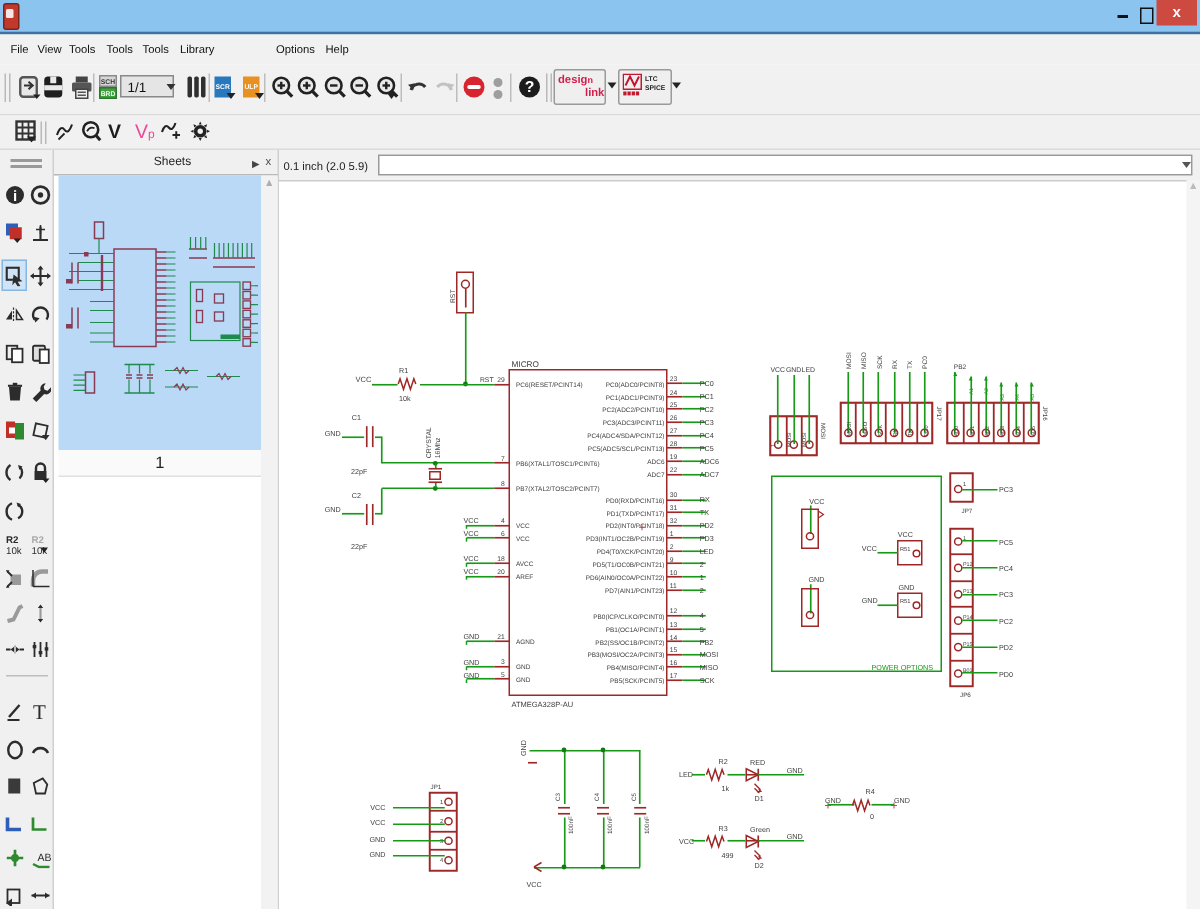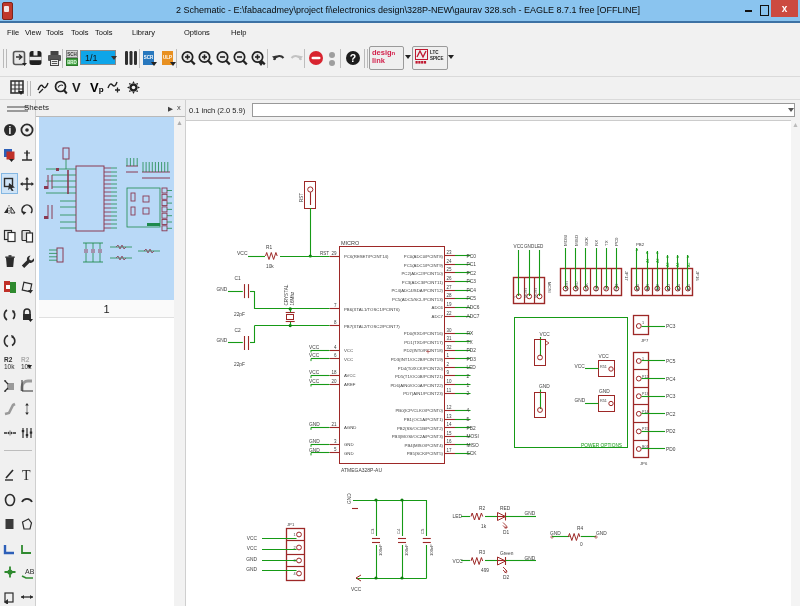--- a/index.html
+++ b/index.html
@@ -6,34 +6,33 @@
 .abs{position:absolute;}
 .ic{position:absolute;}
 svg{display:block;}
 </style></head><body>
 <div id="win">
 <div class="abs" style="left:0;top:0;width:800px;height:21px;background:#8ac4ef;"></div>
 <div class="abs" style="left:0;top:21px;width:800px;height:2px;background:#3d72a4;"></div>
 <div class="abs" style="left:2px;top:2px;width:9px;height:16px;background:#c0392b;border-radius:2px;border:1px solid #7c241c;">
       <div style="position:absolute;left:1px;top:3px;width:5px;height:6px;background:#f3e6e4;border-radius:1px;"></div>
     </div>
-<div class="abs" style="left:30px;top:5px;width:756px;text-align:center;font-size:9px;color:#0b0b0b;">2 Schematic - E:\fabacadmey\project fi\electronics design\328P-NEW\gaurav 328.sch - EAGLE 8.7.1 free [OFFLINE]</div>
 <div class="abs" style="left:745px;top:10px;width:7px;height:2px;background:#111;"></div>
 <div class="abs" style="left:760px;top:5px;width:7px;height:9px;border:1.5px solid #111;background:#8ac4ef;"></div>
 <div class="abs" style="left:771px;top:0;width:27px;height:17px;background:#cc4a40;color:#fff;font-size:10px;text-align:center;line-height:17px;font-weight:bold;">x</div>
 <div class="abs" style="left:0;top:23px;width:800px;height:20px;background:#f1f1f1;"></div>
 <div class="abs" style="left:7px;top:28px;font-size:7.5px;color:#111;">File</div>
 <div class="abs" style="left:25px;top:28px;font-size:7.5px;color:#111;">View</div>
 <div class="abs" style="left:46px;top:28px;font-size:7.5px;color:#111;">Tools</div>
 <div class="abs" style="left:71px;top:28px;font-size:7.5px;color:#111;">Tools</div>
 <div class="abs" style="left:95px;top:28px;font-size:7.5px;color:#111;">Tools</div>
-<div class="abs" style="left:132px;top:28px;font-size:7.5px;color:#111;">Library</div>
+<div class="abs" style="left:120px;top:28px;font-size:7.5px;color:#111;">Library</div>
 <div class="abs" style="left:151px;top:28px;font-size:7.5px;color:#111;margin-top:16px;">Options</div>
 <div class="abs" style="left:184px;top:28px;font-size:7.5px;color:#111;">Options</div>
-<div class="abs" style="left:231px;top:28px;font-size:7.5px;color:#111;">Help</div>
+<div class="abs" style="left:217px;top:28px;font-size:7.5px;color:#111;">Help</div>
 <div class="abs" style="left:0;top:43px;width:800px;height:34px;background:#f1f1f1;border-bottom:1px solid #dadada;box-sizing:border-box;"></div>
 <div class="abs" style="left:3px;top:49px;width:1px;height:19px;background:#b9b9b9;"></div>
 <div class="abs" style="left:6px;top:49px;width:1px;height:19px;background:#b9b9b9;"></div>
 <svg class="ic" style="left:12px;top:50px" width="16" height="17" viewBox="0 0 16 17">
 <rect x="1.5" y="1.5" width="11" height="13" rx="2" fill="#e8e8e8" stroke="#555" stroke-width="1.6"></rect>
 <path d="M4 7 h5 m-2 -2.5 l2.8 2.5 l-2.8 2.5" stroke="#333" stroke-width="1.4" fill="none"></path>
 <path d="M10 13 l5 0 l-2.5 3 z" fill="#222"></path>
     </svg>
 <svg class="ic" style="left:28px;top:50px" width="15" height="16" viewBox="0 0 15 16">
 <rect x="1.5" y="1" width="12" height="14" rx="2.5" fill="#1f1f1f"></rect>
@@ -43,21 +42,21 @@
 <svg class="ic" style="left:47px;top:50px" width="15" height="16" viewBox="0 0 15 16">
 <rect x="3.5" y="1" width="8" height="4" fill="#444"></rect>
 <rect x="1" y="5" width="13" height="6" rx="1" fill="#555"></rect>
 <rect x="3.5" y="9.5" width="8" height="6" fill="#eee" stroke="#444" stroke-width="1"></rect>
 <rect x="4.8" y="11" width="5.4" height="1" fill="#555"></rect>
       <rect x="4.8" y="13" width="5.4" height="1" fill="#555"></rect>
     </svg>
 <div class="abs" style="left:62px;top:49px;width:1px;height:19px;background:#bdbdbd;"></div>
 <div class="abs" style="left:66px;top:50px;width:12px;height:8px;background:#d6d6d6;border:1px solid #8a8a8a;color:#333;font-size:4.5px;line-height:8px;text-align:center;font-weight:bold;box-sizing:border-box;">SCH</div>
 <div class="abs" style="left:66px;top:58px;width:12px;height:8px;background:#41a041;border:1px solid #2a7a2a;color:#eaffea;font-size:4.5px;line-height:8px;text-align:center;font-weight:bold;box-sizing:border-box;">BRD</div>
-<div class="abs" style="left:80px;top:50px;width:36px;height:15px;background:#0ea5e9;border:1px solid #8a8a8a;font-size:9px;color:#111;line-height:15px;padding-left:4px;box-sizing:border-box;">1/1</div>
+<div class="abs" style="left:80px;top:50px;width:36px;height:15px;background:#e5e5e5;border:1px solid #8a8a8a;font-size:9px;color:#111;line-height:15px;padding-left:4px;box-sizing:border-box;">1/1</div>
 <div class="abs" style="left:111px;top:56px;width:0;height:0;border-left:3.5px solid transparent;border-right:3.5px solid transparent;border-top:4.5px solid #333;"></div>
 <svg class="ic" style="left:124px;top:50px" width="14" height="16" viewBox="0 0 14 16">
 <rect x="1" y="1" width="3" height="14" rx="1.2" fill="#2f2f2f"></rect>
       <rect x="5.5" y="1" width="3" height="14" rx="1.2" fill="#2f2f2f"></rect>
       <rect x="10" y="1" width="3" height="14" rx="1.2" fill="#2f2f2f"></rect>
     </svg>
 <div class="abs" style="left:139px;top:49px;width:1px;height:19px;background:#bdbdbd;"></div>
 <div class="abs" style="left:143px;top:51px;width:11px;height:14px;background:#2878be;color:#fff;font-size:4.5px;line-height:14px;text-align:center;font-weight:bold;">SCR</div>
 <div class="abs" style="left:151px;top:62px;width:0;height:0;border-left:3px solid transparent;border-right:3px solid transparent;border-top:4px solid #222;"></div>
 <div class="abs" style="left:162px;top:51px;width:11px;height:14px;background:#e89020;color:#fff;font-size:4.5px;line-height:14px;text-align:center;font-weight:bold;">ULP</div>
@@ -109,21 +108,21 @@
 <div class="abs" style="left:329px;top:52px;width:6px;height:6px;border-radius:50%;background:#9e9e9e;"></div>
 <div class="abs" style="left:329px;top:60px;width:6px;height:6px;border-radius:50%;background:#9e9e9e;"></div>
 <div class="abs" style="left:340px;top:49px;width:1px;height:19px;background:#bdbdbd;"></div>
 <svg class="ic" style="left:345px;top:50px" width="16" height="16" viewBox="0 0 16 16">
 <circle cx="8" cy="8" r="7" fill="#1c1c1c"></circle>
       <text x="8" y="11.6" font-size="10.5" font-weight="bold" fill="#fff" text-anchor="middle" font-family="Liberation Sans">?</text>
     </svg>
 <div class="abs" style="left:364px;top:49px;width:1px;height:19px;background:#b9b9b9;"></div>
 <div class="abs" style="left:367px;top:49px;width:1px;height:19px;background:#b9b9b9;"></div>
 <div class="abs" style="left:369px;top:46px;width:33px;height:22px;background:#efefef;border:1px solid #9a9a9a;border-radius:2px;"></div>
-<div class="abs" style="left:372px;top:49px;font-size:7.5px;color:#d21f4a;font-weight:bold;line-height:7px;">desig<span style="font-size:6px">n</span><br><span style="margin-left:0">link</span></div>
+<div class="abs" style="left:372px;top:49px;font-size:7.5px;color:#d21f4a;font-weight:bold;line-height:7px;">desig<span style="font-size:6px">n</span><br><span style="margin-left:18px">link</span></div>
 <div class="abs" style="left:405px;top:55px;width:0;height:0;border-left:3.5px solid transparent;border-right:3.5px solid transparent;border-top:4.5px solid #222;"></div>
 <div class="abs" style="left:412px;top:46px;width:34px;height:22px;background:#efefef;border:1px solid #9a9a9a;border-radius:2px;"></div>
 <svg class="ic" style="left:415px;top:49px" width="13" height="16" viewBox="0 0 13 16">
 <rect x="0.5" y="0.5" width="12" height="10" fill="none" stroke="#c01830" stroke-width="1"></rect>
 <path d="M2 8 l3-6 l3 6 l3-6" stroke="#c01830" stroke-width="1.3" fill="none"></path>
 <rect x="0.5" y="12" width="2.2" height="2.6" fill="#c01830"></rect>
       <rect x="3.3" y="12" width="2.2" height="2.6" fill="#c01830"></rect>
       <rect x="6.1" y="12" width="2.2" height="2.6" fill="#c01830"></rect>
       <rect x="8.9" y="12" width="2.2" height="2.6" fill="#c01830"></rect>
     </svg>
@@ -140,21 +139,21 @@
 <svg class="ic" style="left:37px;top:81px" width="13" height="13" viewBox="0 0 13 13">
 <path d="M1 9 q2.5 -7 5 -3.5 t5 -3.5" stroke="#222" stroke-width="1.4" fill="none"></path>
 <path d="M2 12 l4 -4" stroke="#222" stroke-width="1.2"></path>
     </svg>
 <svg class="ic" style="left:54px;top:80px" width="14" height="15" viewBox="0 0 14 15">
 <circle cx="6.5" cy="6.5" r="5" fill="none" stroke="#222" stroke-width="1.7"></circle>
 <path d="M9.8 10 l3 3.5" stroke="#222" stroke-width="2"></path>
 <path d="M4 7.5 q2 -3.5 5 -2" stroke="#222" stroke-width="1.1" fill="none"></path>
     </svg>
 <div class="abs" style="left:72px;top:80px;font-size:13px;font-weight:bold;color:#1d1d1d;">V</div>
-<div class="abs" style="left:90px;top:80px;font-size:13px;font-weight:bold;color:#000000;">V<span style="font-size:8px;">p</span></div>
+<div class="abs" style="left:90px;top:80px;font-size:13px;font-weight:normal;color:#ec4899;">V<span style="font-size:8px;">p</span></div>
 <svg class="ic" style="left:107px;top:81px" width="14" height="13" viewBox="0 0 14 13">
 <path d="M1 7 q2 -6 4.5 -3 t4.5 -3" stroke="#222" stroke-width="1.4" fill="none"></path>
 <path d="M8 9 h5 m-2.5 -2.5 v5" stroke="#222" stroke-width="1.3"></path>
     </svg>
 <svg class="ic" style="left:126px;top:80px" width="15" height="15" viewBox="0 0 15 15">
 <path d="M7.5 1 l1 2 h-2 z M7.5 14 l1 -2 h-2 z M1 7.5 l2 -1 v2 z M14 7.5 l-2 -1 v2 z M2.9 2.9 l2.1 0.7 l-1.4 1.4 z M12.1 12.1 l-2.1 -0.7 l1.4 -1.4 z M12.1 2.9 l-0.7 2.1 l-1.4 -1.4 z M2.9 12.1 l0.7 -2.1 l1.4 1.4 z" fill="#222"></path>
 <circle cx="7.5" cy="7.5" r="4.2" fill="#222"></circle>
       <circle cx="7.5" cy="7.5" r="1.8" fill="#f1f1f1"></circle>
     </svg>
 <div class="abs" style="left:0;top:100px;width:800px;height:20px;background:#f1f1f1;"></div>
@@ -306,21 +305,21 @@
       <rect x="2" y="3" width="8" height="9" fill="none" stroke="#2c2c2c" stroke-width="1.2"></rect>
       <path d="M1 12 l4 -3 l0 6z" fill="#2c2c2c"></path>
     </svg>
 <svg class="ic" style="left:20px;top:590px" width="14" height="14" viewBox="0 0 14 14">
       <path d="M1 7 h12" stroke="#2c2c2c" stroke-width="1.3"></path>
       <path d="M1 7 l3 -2 v4z M13 7 l-3 -2 v4z" fill="#2c2c2c"></path>
     </svg>
 <div class="abs" style="left:4px;top:450px;width:28px;height:1px;background:#bdbdbd;"></div>
 <div class="abs" style="left:36px;top:100px;width:150px;height:506px;background:#fff;"></div>
 <div class="abs" style="left:36px;top:100px;width:150px;height:17px;background:#f0f0f0;border-bottom:1px solid #b9b9b9;box-sizing:border-box;"></div>
-<div class="abs" style="left:24px;top:103px;width:134px;font-size:8px;color:#222;">Sheets</div>
+<div class="abs" style="left:48px;top:103px;width:134px;text-align:center;font-size:8px;color:#222;">Sheets</div>
 <div class="abs" style="left:168px;top:105px;font-size:6.5px;color:#444;">▶</div>
 <div class="abs" style="left:177px;top:103px;font-size:7.5px;color:#444;">x</div>
 <div class="abs" style="left:185px;top:100px;width:1px;height:506px;background:#cfcfcf;"></div>
 <div class="abs" style="left:174px;top:117px;width:11px;height:489px;background:#f2f2f2;"></div>
 <div class="abs" style="left:176px;top:119px;font-size:7px;color:#adadad;">▲</div>
 <div class="abs" style="left:39px;top:117px;width:135px;height:183px;background:#b9d9f7;"></div>
 <svg class="ic" style="left:39px;top:117px" width="135" height="183" viewBox="39 117 135 183">
 <rect x="63" y="148" width="6" height="11" fill="none" stroke="#8a3a52" stroke-width="1"></rect>
       <path d="M66 159 v10" stroke="#1f8a4d" stroke-width="0.8"></path>
 <rect x="76" y="166" width="28" height="65" fill="none" stroke="#8a3a52" stroke-width="1"></rect>

